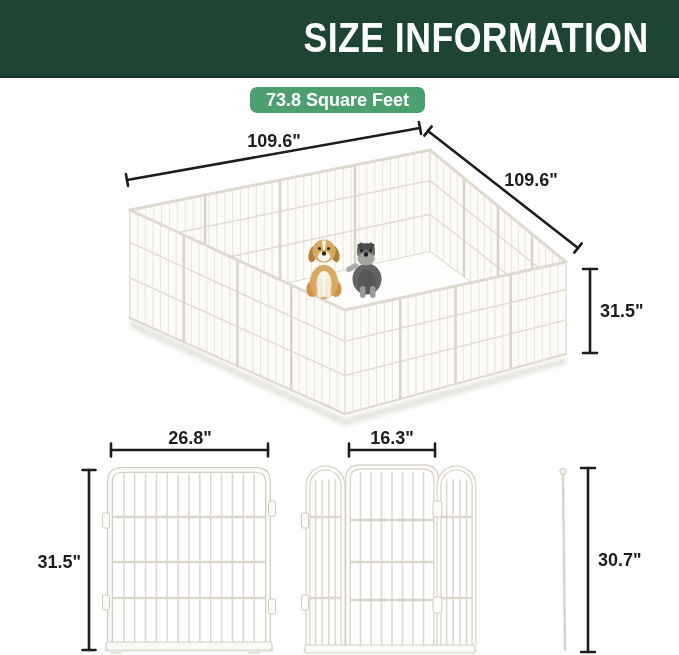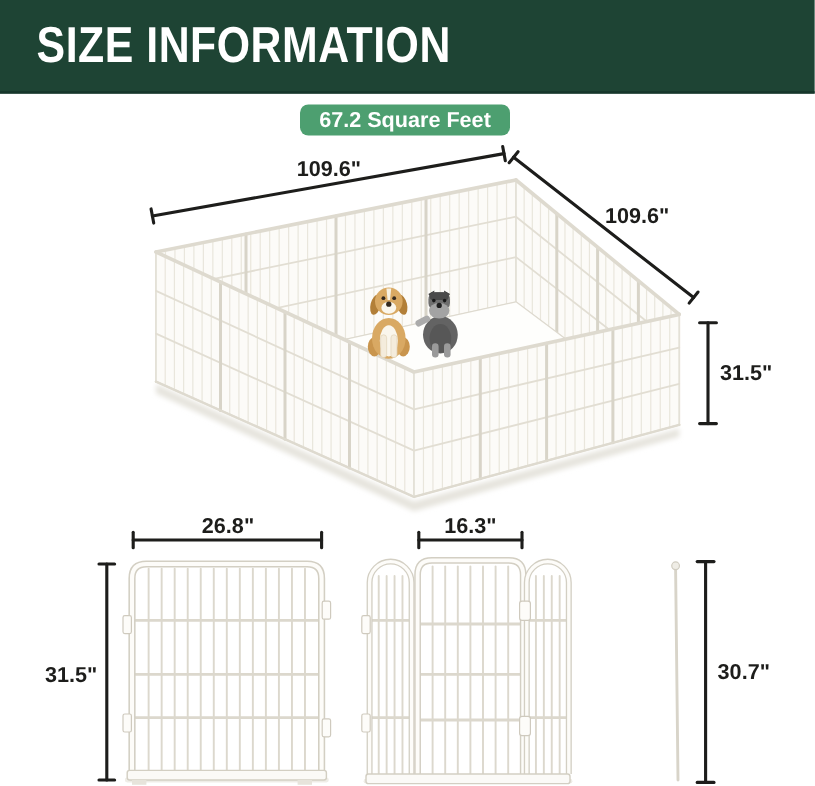--- a/index.html
+++ b/index.html
@@ -3,21 +3,21 @@
 <meta charset="utf-8">
 <style>
   html,body{margin:0;padding:0;}
   body{
     width:679px;height:655px;background:#ffffff;position:relative;overflow:hidden;
     font-family:"Liberation Sans", sans-serif;
   }
   .header{
     position:absolute;left:0;top:0;width:679px;height:78px;
     background:#1e4434;border-bottom:2px solid #16362b;
-    display:flex;align-items:center;justify-content:flex-start;box-sizing:border-box;
+    display:flex;align-items:center;justify-content:flex-end;box-sizing:border-box;
   }
   .header h1{
     margin:0;color:#ffffff;font-size:42px;font-weight:800;letter-spacing:0.5px;
     transform:scaleX(0.85);white-space:nowrap;
   }
   .badge{
     position:absolute;left:250px;top:87px;width:175px;height:26px;
     background:#4d9f70;border-radius:7px;color:#ffffff;
     font-size:18px;font-weight:bold;text-align:center;line-height:26px;
   }
@@ -27,21 +27,21 @@
   }
   .dim-stroke{stroke:#1d1d1b;stroke-width:2.6;stroke-linecap:round;}
 </style>
 </head>
 <body>
 
 <div class="header">
   <h1>SIZE INFORMATION</h1>
 </div>
 
-<div class="badge">67.2 Square Feet</div>
+<div class="badge">73.8 Square Feet</div>
 
 <svg width="679" height="655" viewBox="0 0 679 655">
   <defs>
     <filter id="soft" x="-20%" y="-20%" width="140%" height="140%">
       <feGaussianBlur stdDeviation="2.2"></feGaussianBlur>
     </filter>
   </defs>
 
   <g>
     <path filter="url(#soft)" d="M130,320 L345,418 L566,357 L566,364 L345,426 L130,328 Z" fill="#e6e4dd"></path>

